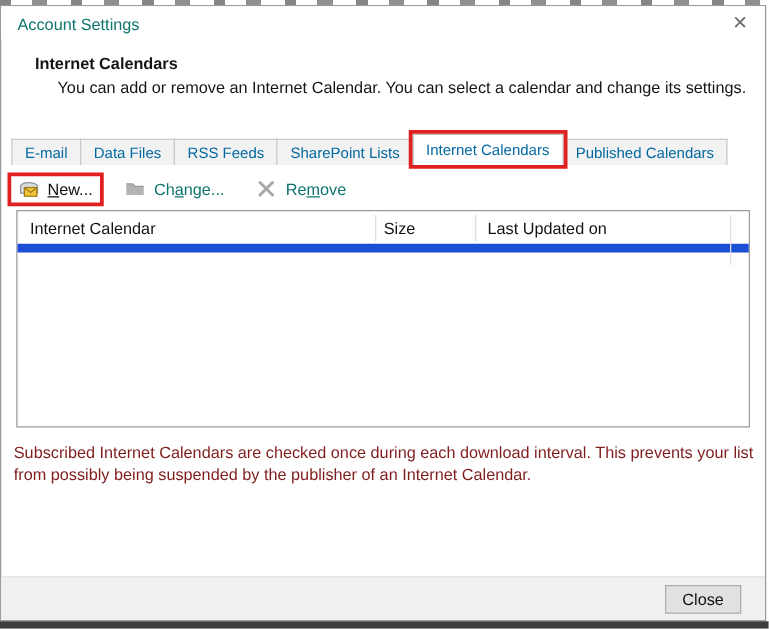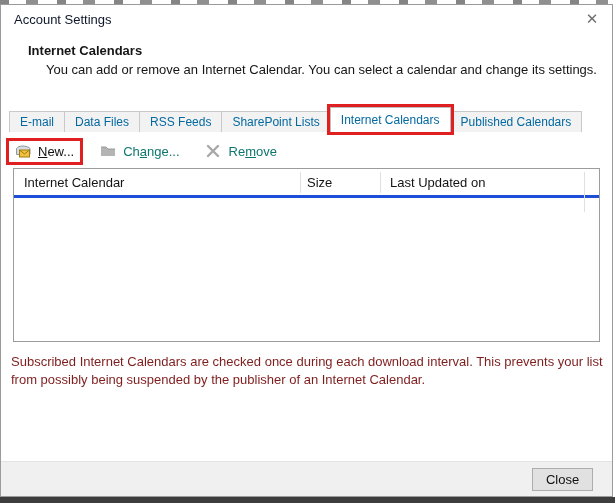--- a/index.html
+++ b/index.html
@@ -17,21 +17,21 @@
         #5c5c5c 0 9px, #ffffff 9px 26px,
         #6a6a6a 26px 38px, #ffffff 38px 57px);
     opacity:.75;
   }
   .dialog{
     position:absolute;top:4px;left:0;width:613px;height:493px;
     background:#ffffff;border:1px solid #9b9b9b;box-sizing:border-box;
   }
   
   .titlebar{position:absolute;top:0;left:0;right:0;height:26px;background:#ffffff;}
-  .title-text{position:absolute;left:13px;top:7px;font-size:13px;color:#0f172a;}
+  .title-text{position:absolute;left:13px;top:7px;font-size:13px;color:#0f766e;}
   .close-x{
     position:absolute;right:11px;top:5px;width:18px;height:18px;
     color:#6f6f6f;font-size:15px;line-height:18px;text-align:center;cursor:default;
   }
   
   .page-title{position:absolute;left:27px;top:38px;font-size:13px;font-weight:bold;color:#151515;}
   .page-desc{position:absolute;left:45px;top:57px;font-size:13px;color:#151515;}
   
   .tabstrip{
     position:absolute;left:8px;top:102px;right:6px;height:25px;
@@ -53,21 +53,21 @@
   .tool-btn{display:flex;align-items:center;gap:6px;font-size:13px;padding:3px 6px;}
   .tool-btn .icon{width:17px;height:15px;display:inline-block;}
   .tool-btn.primary{outline:3px solid #e02020;outline-offset:0;color:#111111;}
   .tool-btn.disabled{color:#0f766e;}
   .key{text-decoration:underline;}
   
   .list-box{
     position:absolute;left:12px;top:163px;width:587px;height:174px;
     border:1px solid #9c9c9c;background:#ffffff;box-sizing:border-box;
   }
-  .list-header{position:absolute;top:0;left:0;right:0;height:26px;border-bottom:3px solid #1d4ed8;}
+  .list-header{position:absolute;top:0;left:0;right:0;height:26px;border-bottom:7px solid #1d4ed8;}
   .col-h{position:absolute;top:6px;font-size:13px;color:#131313;white-space:nowrap;}
   .col-h.c0{left:10px;}
   .col-h.c1{left:293px;}
   .col-h.c2{left:376px;}
   .v-sep{position:absolute;top:3px;width:1px;height:21px;background:#e0e0e0;}
   .v-sep.s0{left:286px;}
   .v-sep.s1{left:366px;}
   .v-sep.s2{left:570px;height:40px;}
   
   .note{

